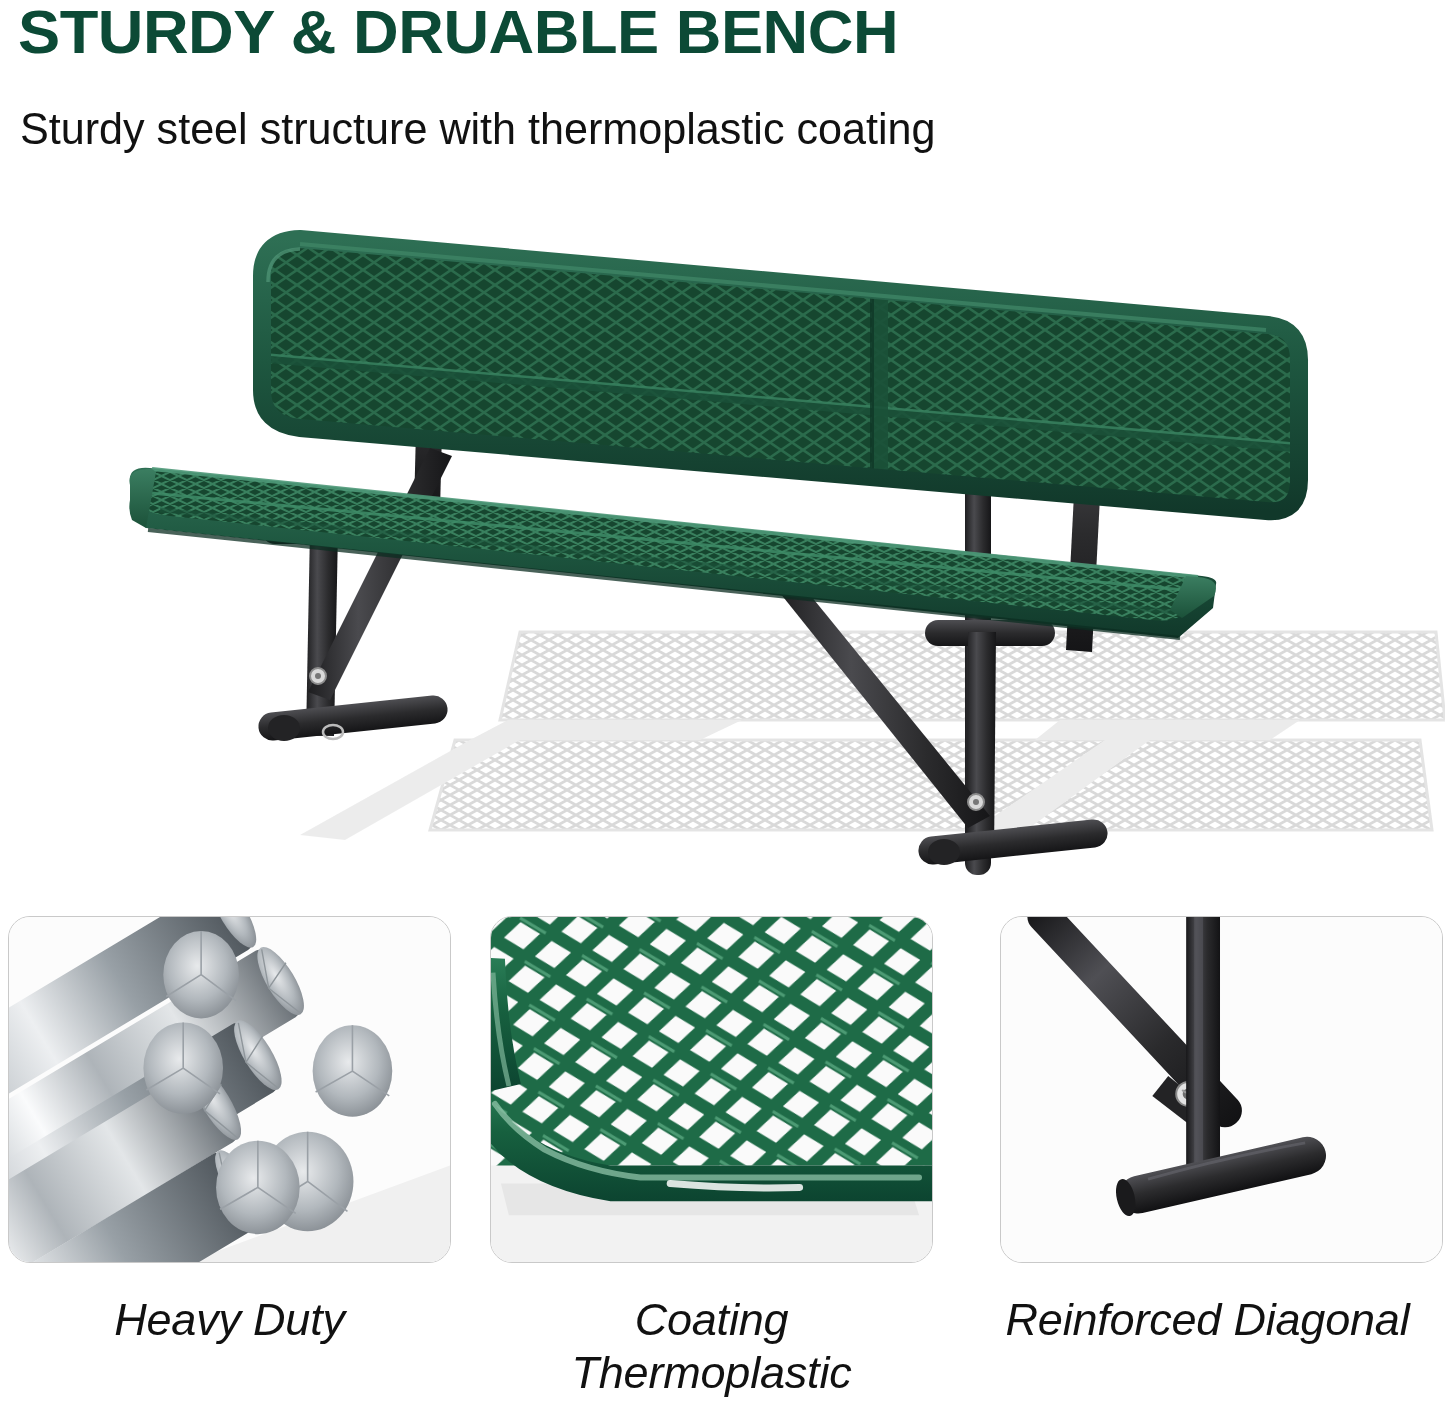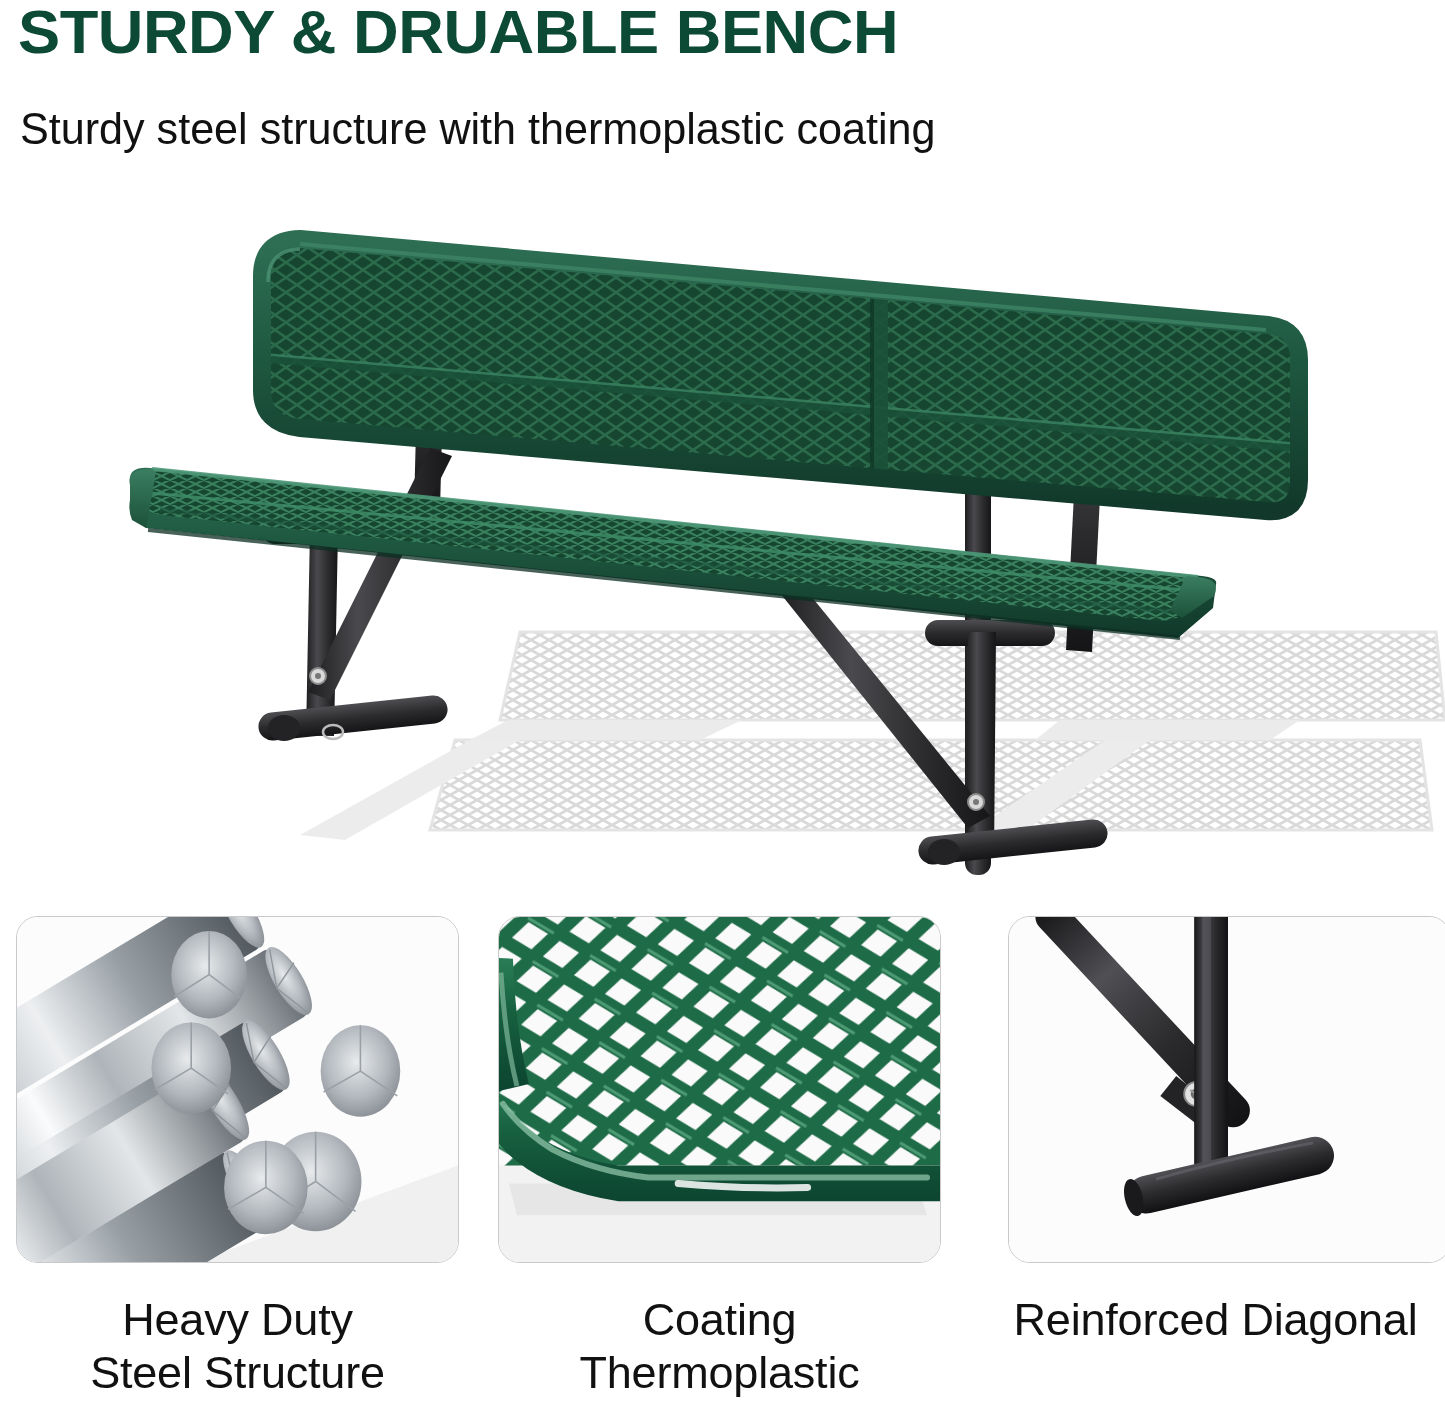--- a/index.html
+++ b/index.html
@@ -22,21 +22,21 @@
     font-size:44px; font-weight:400; color:#111111;
     white-space:nowrap;
     transform:scaleX(0.98); transform-origin:left top;
   }
 
   
   #hero { position:absolute; left:0; top:180px; width:1445px; height:730px; }
   #hero-svg { display:block; width:1445px; height:730px; }
 
   
-  #features { position:absolute; left:8px; top:916px; width:1412px; height:488px; }
+  #features { position:absolute; left:0; top:916px; width:1412px; height:488px;font-style:italic; }
   .feature { position:absolute; top:0; width:443px; }
   .feature.f0 { left:8px; }
   .feature.f1 { left:490px; }
   .feature.f2 { left:972px;padding-left:28px; }
 
   .panel-frame {
     position:relative; width:443px; height:347px;
     border:1px solid #c9c9c9; border-radius:22px;
     background:#fdfdfd; overflow:hidden;
   }
@@ -257,21 +257,20 @@
         <ellipse cx="193" cy="58" rx="38" ry="44" fill="url(#capG)"></ellipse>
         <path d="M193 58 L193 14 M193 58 L228 84 M193 58 L158 80" stroke="#9AA0A6" stroke-width="1.6" fill="none"></path>
         <ellipse cx="175" cy="152" rx="40" ry="46" fill="url(#capG)"></ellipse>
         <path d="M175 152 L175 106 M175 152 L212 178 M175 152 L138 174" stroke="#9AA0A6" stroke-width="1.6" fill="none"></path>
         <ellipse cx="250" cy="272" rx="42" ry="47" fill="url(#capG)"></ellipse>
         <path d="M250 272 L250 225 M250 272 L288 298 M250 272 L212 294" stroke="#9AA0A6" stroke-width="1.6" fill="none"></path>
       </svg>
     </div>
     <div class="caption">
       <span class="ln">Heavy Duty</span>
-      <span class="ln">Steel Structure</span>
     </div>
   </div>
 
   <div class="feature f1">
     <div class="panel-frame">
       <svg class="panel-svg" viewBox="0 0 443 347" preserveAspectRatio="none">
         <defs>
           <pattern id="bigMesh" width="58" height="44" patternUnits="userSpaceOnUse" patternTransform="rotate(-6)">
             <rect width="58" height="44" fill="#FAFAFA"></rect>
             <path d="M29 0 L58 22 L29 44 L0 22 Z" fill="none" stroke="#1E6B47" stroke-width="13" stroke-linejoin="round"></path>

